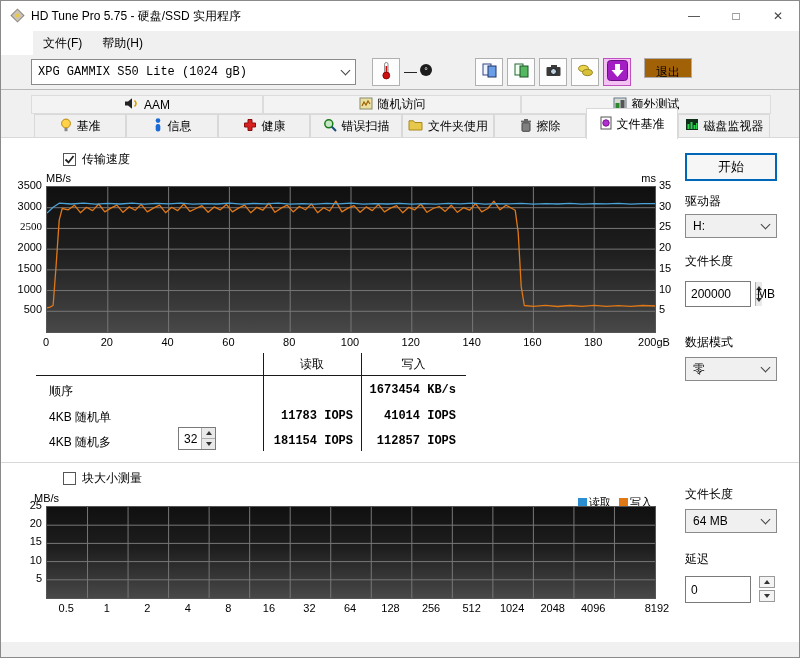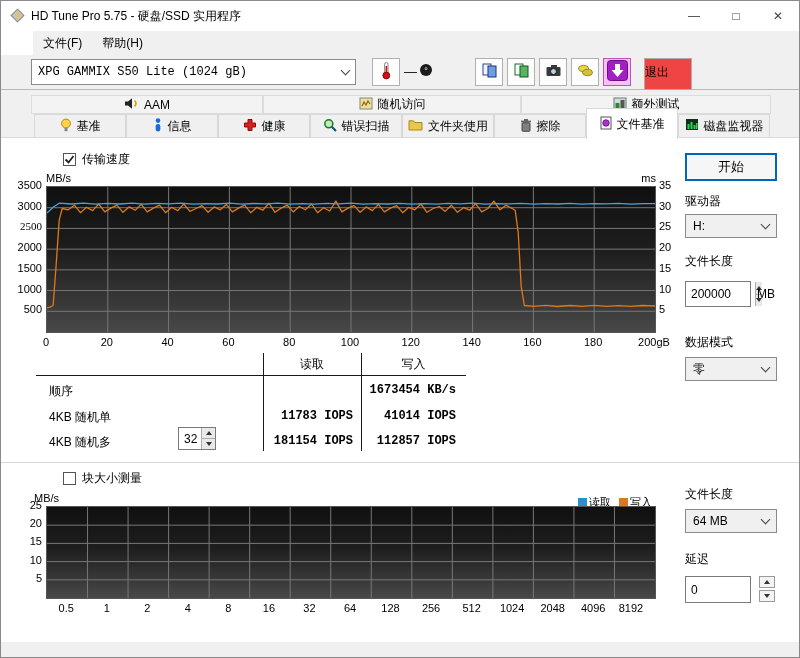--- a/index.html
+++ b/index.html
@@ -17,21 +17,21 @@
   
   #menubar{position:absolute;left:0;top:30px;width:100%;height:24px;background:#f0f0f0;display:flex;align-items:center;margin-left:32px;}
   .menu-item{padding:0 10px;height:100%;display:flex;align-items:center;}
   
   #toolbar{position:absolute;left:0;top:54px;width:100%;height:35px;background:#f0f0f0;border-bottom:1px solid #b9b9b9;}
   #drive-combo{position:absolute;left:30px;top:4px;width:325px;height:26px;background:#fff;border:1px solid #8a8a8a;
     font-family:"Liberation Mono",monospace;font-size:12px;display:flex;align-items:center;padding:0 6px;}
   #drive-combo .combo-text{flex:1;white-space:nowrap;overflow:hidden;}
   .chev{width:7px;height:7px;border-right:1.4px solid #444;border-bottom:1.4px solid #444;transform:rotate(45deg);margin-top:-3px;}
   .tbtn{position:absolute;top:3px;width:28px;height:28px;background:#fdfdfd;border:1px solid #b0b0b0;display:flex;align-items:center;justify-content:center;}
-  #exit-button{position:absolute;left:643px;top:3px;width:48px;height:32px;background:#ef4444;border:1px solid #adadad;text-align:left;line-height:26px;}
+  #exit-button{position:absolute;left:643px;top:3px;width:48px;height:20px;background:#a16207;border:1px solid #adadad;text-align:center;line-height:26px;}
   #temp-value{position:absolute;left:403px;top:9px;font-size:13px;}
   
   #tabsarea{position:absolute;left:0;top:89px;width:100%;height:48px;background:#f0f0f0;border-bottom:1px solid #d9d9d9;}
   .tab1{position:absolute;top:5px;height:19px;background:#f3f3f3;border:1px solid #dcdcdc;display:flex;align-items:center;justify-content:center;gap:5px;}
   .tab2{position:absolute;top:24px;height:24px;background:#f0f0f0;border:1px solid #d9d9d9;display:flex;align-items:center;justify-content:center;gap:5px;}
   .tab2.active{top:18px;height:31px;background:#fff;border-bottom:none;z-index:5;}
   
   #content{position:absolute;left:0;top:137px;width:100%;height:638px;background:#fff;padding-left:32px;}
   .checkbox-row{position:absolute;display:flex;align-items:center;gap:6px;}
   .checkbox{width:13px;height:13px;background:#fff;border:1px solid #555;display:flex;align-items:center;justify-content:center;}
@@ -437,16 +437,16 @@
         <div class="tick-label" style="left: 203.4px; top: 464px; width: 48px; text-align: center;">8</div>
         <div class="tick-label" style="left: 243.933px; top: 464px; width: 48px; text-align: center;">16</div>
         <div class="tick-label" style="left: 284.467px; top: 464px; width: 48px; text-align: center;">32</div>
         <div class="tick-label" style="left: 325px; top: 464px; width: 48px; text-align: center;">64</div>
         <div class="tick-label" style="left: 365.533px; top: 464px; width: 48px; text-align: center;">128</div>
         <div class="tick-label" style="left: 406.067px; top: 464px; width: 48px; text-align: center;">256</div>
         <div class="tick-label" style="left: 446.6px; top: 464px; width: 48px; text-align: center;">512</div>
         <div class="tick-label" style="left: 487.133px; top: 464px; width: 48px; text-align: center;">1024</div>
         <div class="tick-label" style="left: 527.667px; top: 464px; width: 48px; text-align: center;">2048</div>
         <div class="tick-label" style="left: 568.2px; top: 464px; width: 48px; text-align: center;">4096</div>
-        <div class="tick-label" style="left: 606px; top: 464px; width: 48px; text-align: center;">8192</div>
+        <div class="tick-label" style="left: 632px; top: 464px; width: 48px; text-align: center;">8192</div>
       </div>
   </div>
 </div>
 
 </body></html>

